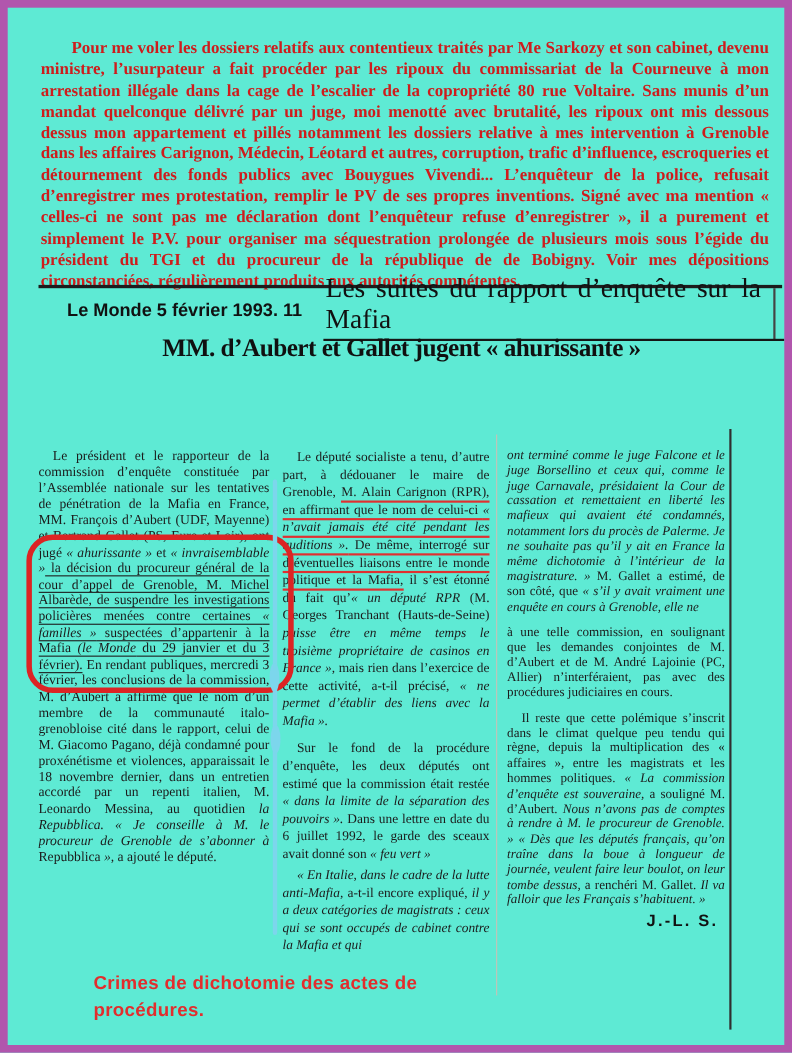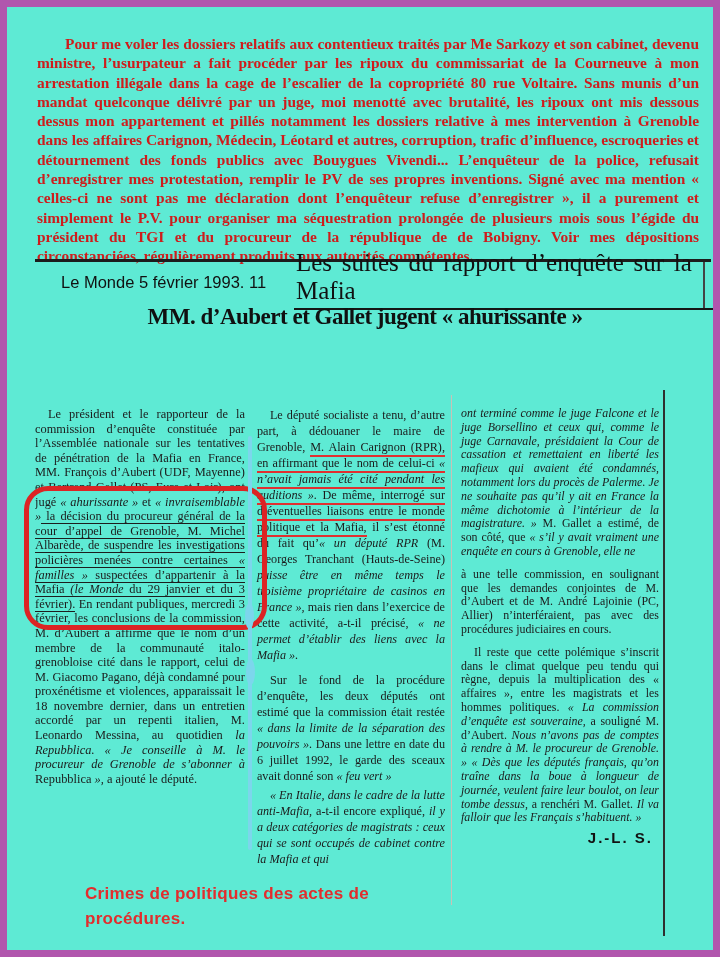--- a/index.html
+++ b/index.html
@@ -11,21 +11,21 @@
   
   .top-red{
     position:absolute; left:30px; top:27px; width:662px;
     color:#ce1c1c; font-weight:bold; font-size:15.4px; line-height:19.3px;
     text-align:justify; text-indent:28px; font-family:"Liberation Serif", serif;
   }
   
   .rule-top{position:absolute; left:28px; top:252px; width:676px; height:3px; background:#1c1c1c;}
   .dateline{
     position:absolute; left:54px; top:266px;
-    font-family:"Liberation Sans", sans-serif; font-weight:normal; font-size:16.5px; color:#111;
+    font-family:"Liberation Sans", sans-serif; font-weight:bold; font-size:16.5px; color:#111;
   }
   .kicker{
     position:absolute; left:287px; top:242px; color:#111;
     font-size:25px; word-spacing:3.5px; padding:0 6px 3px 2px;
     border-bottom:2.5px solid #151515;
   }
   .headline{
     position:absolute; left:30px; top:292px; width:656px; text-align:center;
     font-weight:bold; font-size:23px; line-height:36px; color:#101010; letter-spacing:-0.5px;
   }
@@ -99,15 +99,15 @@
   </div>
 
   <div class="rule-right"></div>
   <div class="rule-mid"></div>
 
   <div class="red-oval"></div>
   <div class="cyan-line"></div>
   <div class="cyan-bulge cyan-b1"></div>
   <div class="cyan-bulge cyan-b2"></div>
 
-  <div class="bottom-red">Crimes de politiques des actes de procédures.</div>
+  <div class="bottom-red">Crimes de dichotomie des actes de procédures.</div>
 
 </div>
 
 </body></html>

